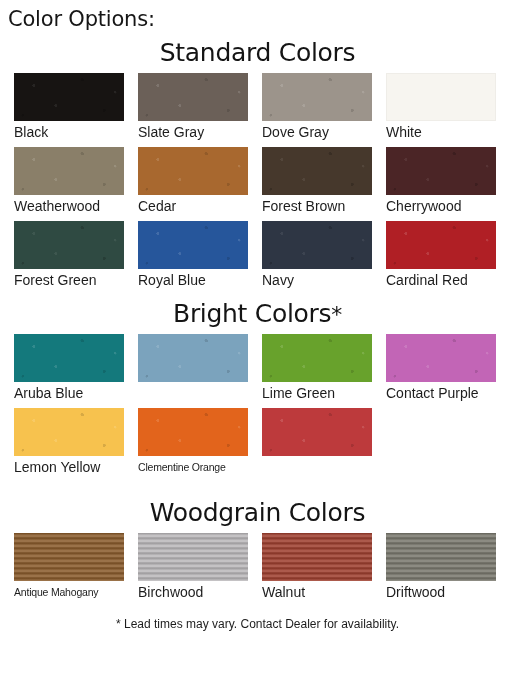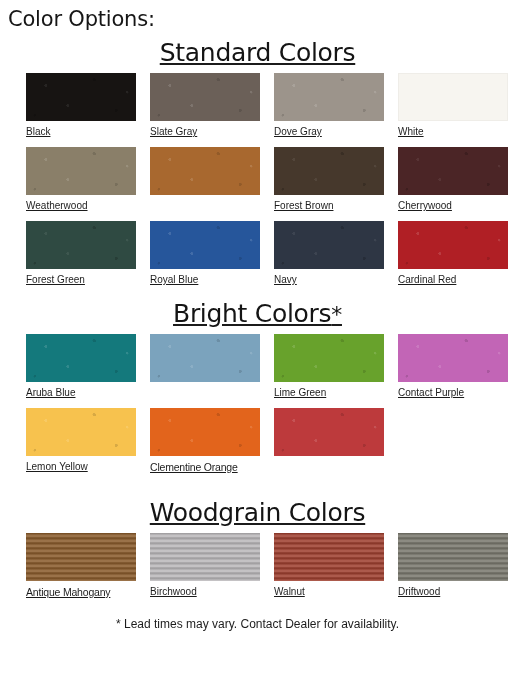--- a/index.html
+++ b/index.html
@@ -21,22 +21,21 @@
     font-size: 21px;
     font-weight: 400;
     letter-spacing: -0.2px;
     color: #161616;
     margin: 0;
     padding: 6px 8px 0 8px;
     line-height: 26px;
   }
 
   .section {
-    padding: 0 26px;
-    text-decoration: underline;
+    padding: 0 14px;
   }
   .section-heading {
     font-family: "DejaVu Sans", sans-serif;
     font-size: 25px;
     font-weight: 400;
     letter-spacing: -0.3px;
     color: #141414;
     text-align: center;
     line-height: 30px;
     margin: 0;
@@ -53,21 +52,21 @@
   .swatch-cell {
     width: 120px;
   }
   .swatch-chip {
     width: 110px;
     height: 48px;
     display: block;
   }
   .swatch-label {
     font-family: "Liberation Sans", sans-serif;
-    font-size: 10px;
+    font-size: 14px;
     line-height: 14px;
     color: #1d1d1d;
     padding: 4px 0 8px 0;
     white-space: nowrap;
   }
   .swatch-label.tight { font-size: 10.5px; letter-spacing: -0.2px; }
 
   
   #standard-section { margin-top: 6px; }
   #bright-section { margin-top: 4px; }
@@ -106,20 +105,21 @@
       <div class="swatch-cell">
         <div class="swatch-chip" style="background: rgb(247, 245, 240); box-shadow: rgb(239, 237, 232) 0px 0px 0px 1px inset;"></div>
         <div class="swatch-label">White</div>
       </div>
       <div class="swatch-cell">
         <div class="swatch-chip" style="background: radial-gradient(circle at 18% 26%, rgba(255, 255, 255, 0.13) 0px, rgba(255, 255, 255, 0.13) 1.4px, transparent 1.6px), radial-gradient(circle at 62% 14%, rgba(0, 0, 0, 0.13) 0px, rgba(0, 0, 0, 0.13) 1.6px, transparent 1.8px), radial-gradient(circle at 38% 68%, rgba(255, 255, 255, 0.13) 0px, rgba(255, 255, 255, 0.13) 1.3px, transparent 1.5px), radial-gradient(circle at 82% 78%, rgba(0, 0, 0, 0.13) 0px, rgba(0, 0, 0, 0.13) 1.5px, transparent 1.7px), radial-gradient(circle at 8% 88%, rgba(0, 0, 0, 0.13) 0px, rgba(0, 0, 0, 0.13) 1.2px, transparent 1.4px), radial-gradient(circle at 92% 40%, rgba(255, 255, 255, 0.13) 0px, rgba(255, 255, 255, 0.13) 1.2px, transparent 1.4px), rgb(138, 127, 105);"></div>
         <div class="swatch-label">Weatherwood</div>
       </div>
       <div class="swatch-cell">
         <div class="swatch-chip" style="background: radial-gradient(circle at 18% 26%, rgba(255, 255, 255, 0.13) 0px, rgba(255, 255, 255, 0.13) 1.4px, transparent 1.6px), radial-gradient(circle at 62% 14%, rgba(0, 0, 0, 0.13) 0px, rgba(0, 0, 0, 0.13) 1.6px, transparent 1.8px), radial-gradient(circle at 38% 68%, rgba(255, 255, 255, 0.13) 0px, rgba(255, 255, 255, 0.13) 1.3px, transparent 1.5px), radial-gradient(circle at 82% 78%, rgba(0, 0, 0, 0.13) 0px, rgba(0, 0, 0, 0.13) 1.5px, transparent 1.7px), radial-gradient(circle at 8% 88%, rgba(0, 0, 0, 0.13) 0px, rgba(0, 0, 0, 0.13) 1.2px, transparent 1.4px), radial-gradient(circle at 92% 40%, rgba(255, 255, 255, 0.13) 0px, rgba(255, 255, 255, 0.13) 1.2px, transparent 1.4px), rgb(168, 104, 47);"></div>
+        <div class="swatch-label">Cedar</div>
       </div>
       <div class="swatch-cell">
         <div class="swatch-chip" style="background: radial-gradient(circle at 18% 26%, rgba(255, 255, 255, 0.07) 0px, rgba(255, 255, 255, 0.07) 1.4px, transparent 1.6px), radial-gradient(circle at 62% 14%, rgba(0, 0, 0, 0.18) 0px, rgba(0, 0, 0, 0.18) 1.6px, transparent 1.8px), radial-gradient(circle at 38% 68%, rgba(255, 255, 255, 0.07) 0px, rgba(255, 255, 255, 0.07) 1.3px, transparent 1.5px), radial-gradient(circle at 82% 78%, rgba(0, 0, 0, 0.18) 0px, rgba(0, 0, 0, 0.18) 1.5px, transparent 1.7px), radial-gradient(circle at 8% 88%, rgba(0, 0, 0, 0.18) 0px, rgba(0, 0, 0, 0.18) 1.2px, transparent 1.4px), radial-gradient(circle at 92% 40%, rgba(255, 255, 255, 0.07) 0px, rgba(255, 255, 255, 0.07) 1.2px, transparent 1.4px), rgb(70, 56, 44);"></div>
         <div class="swatch-label">Forest Brown</div>
       </div>
       <div class="swatch-cell">
         <div class="swatch-chip" style="background: radial-gradient(circle at 18% 26%, rgba(255, 255, 255, 0.07) 0px, rgba(255, 255, 255, 0.07) 1.4px, transparent 1.6px), radial-gradient(circle at 62% 14%, rgba(0, 0, 0, 0.18) 0px, rgba(0, 0, 0, 0.18) 1.6px, transparent 1.8px), radial-gradient(circle at 38% 68%, rgba(255, 255, 255, 0.07) 0px, rgba(255, 255, 255, 0.07) 1.3px, transparent 1.5px), radial-gradient(circle at 82% 78%, rgba(0, 0, 0, 0.18) 0px, rgba(0, 0, 0, 0.18) 1.5px, transparent 1.7px), radial-gradient(circle at 8% 88%, rgba(0, 0, 0, 0.18) 0px, rgba(0, 0, 0, 0.18) 1.2px, transparent 1.4px), radial-gradient(circle at 92% 40%, rgba(255, 255, 255, 0.07) 0px, rgba(255, 255, 255, 0.07) 1.2px, transparent 1.4px), rgb(75, 37, 38);"></div>
         <div class="swatch-label">Cherrywood</div>
       </div>
       <div class="swatch-cell">

